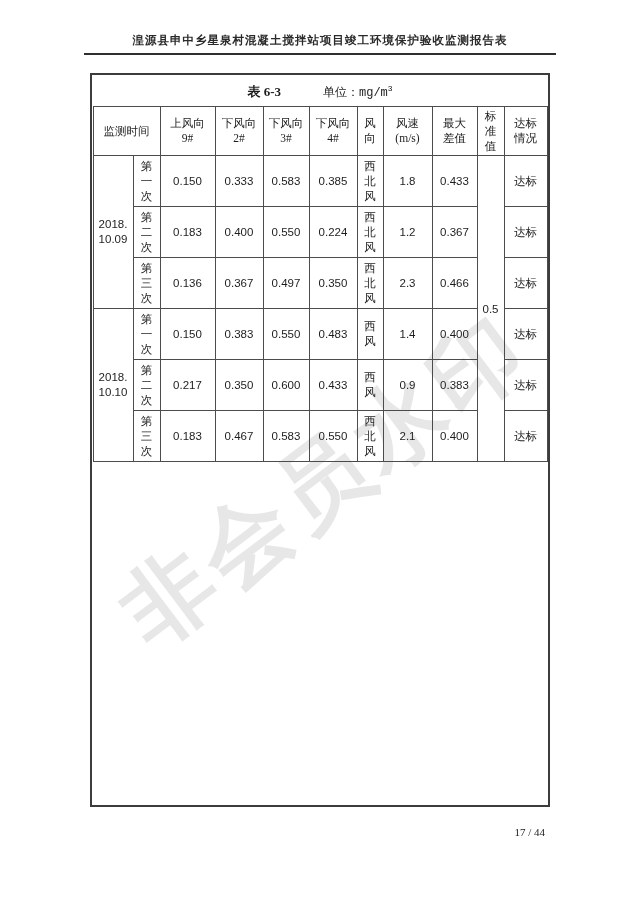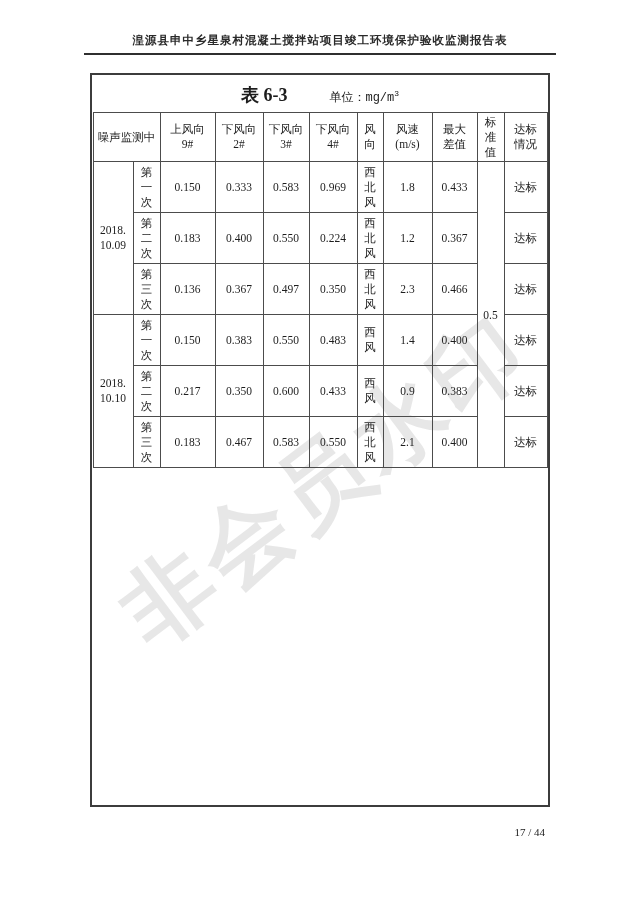--- a/index.html
+++ b/index.html
@@ -34,21 +34,21 @@
     background: transparent;
   }
   .table-title-row {
     display: flex;
     justify-content: center;
     align-items: baseline;
     gap: 42px;
     margin-top: 8px;
     margin-bottom: 5px;
   }
-  .table-label { font-size: 18px; font-weight: bold; color: #1c1c1c; }
+  .table-label { font-size: 13px; font-weight: bold; color: #1c1c1c; }
   .table-title { font-size: 14px; font-weight: bold; letter-spacing: 1.5px; color: #151515; }
   .table-unit  { font-size: 12px; font-weight: normal; color: #1c1c1c; font-family: "Liberation Mono", monospace; }
   .table-unit .cn { font-family: "Liberation Serif", serif; }
   .table-unit sup { font-size: 8px; }
 
   table.monitor {
     table-layout: fixed;
     border-collapse: collapse;
     width: 454px;
     margin: 0 auto;
@@ -59,21 +59,21 @@
     vertical-align: middle;
     font-size: 11.5px;
     color: #1d1d1d;
     padding: 1px;
     overflow: hidden;
   }
   table.monitor thead tr { height: 49px; }
   table.monitor tbody tr { height: 51px; }
   th { font-weight: normal; }
   .pre { white-space: pre-line; line-height: 15px; }
-  .num { font-family: Liberation Serif, serif; font-size: 11px; letter-spacing: 0; }
+  .num { font-family: Liberation Sans, sans-serif; font-size: 11px; letter-spacing: 0; }
 
   .body-text { padding: 0 13px; }
   .para {
     margin-top: 15px;
     font-size: 13.5px;
     line-height: 28.5px;
     text-align: justify;
     text-indent: 2em;
     color: #1c1c1c;
   }
@@ -137,21 +137,21 @@
       <col style="width:46px">
         <col style="width:48px">
         <col style="width:26px">
         <col style="width:49px">
       <col style="width:45px">
         <col style="width:27px">
         <col style="width:43px">
     </colgroup>
     <thead>
       <tr>
-        <th colspan="2">噪声监测中</th>
+        <th colspan="2">监测时间</th>
         <th class="pre">上风向
 9#</th>
         <th class="pre">下风向
 2#</th>
         <th class="pre">下风向
 3#</th>
         <th class="pre">下风向
 4#</th>
         <th class="pre">风
 向</th>
@@ -169,21 +169,21 @@
     <tbody>
       <tr>
         <td rowspan="3" class="pre num">2018.
 10.09</td>
         <td class="pre">第
 一
 次</td>
         <td class="num">0.150</td>
         <td class="num">0.333</td>
         <td class="num">0.583</td>
-        <td class="num">0.969</td>
+        <td class="num">0.385</td>
         <td class="pre">西
 北
 风</td>
         <td class="num">1.8</td>
         <td class="num">0.433</td>
         <td rowspan="6" class="num">0.5</td>
         <td>达标</td>
       </tr>
       <tr>
         <td class="pre">第

